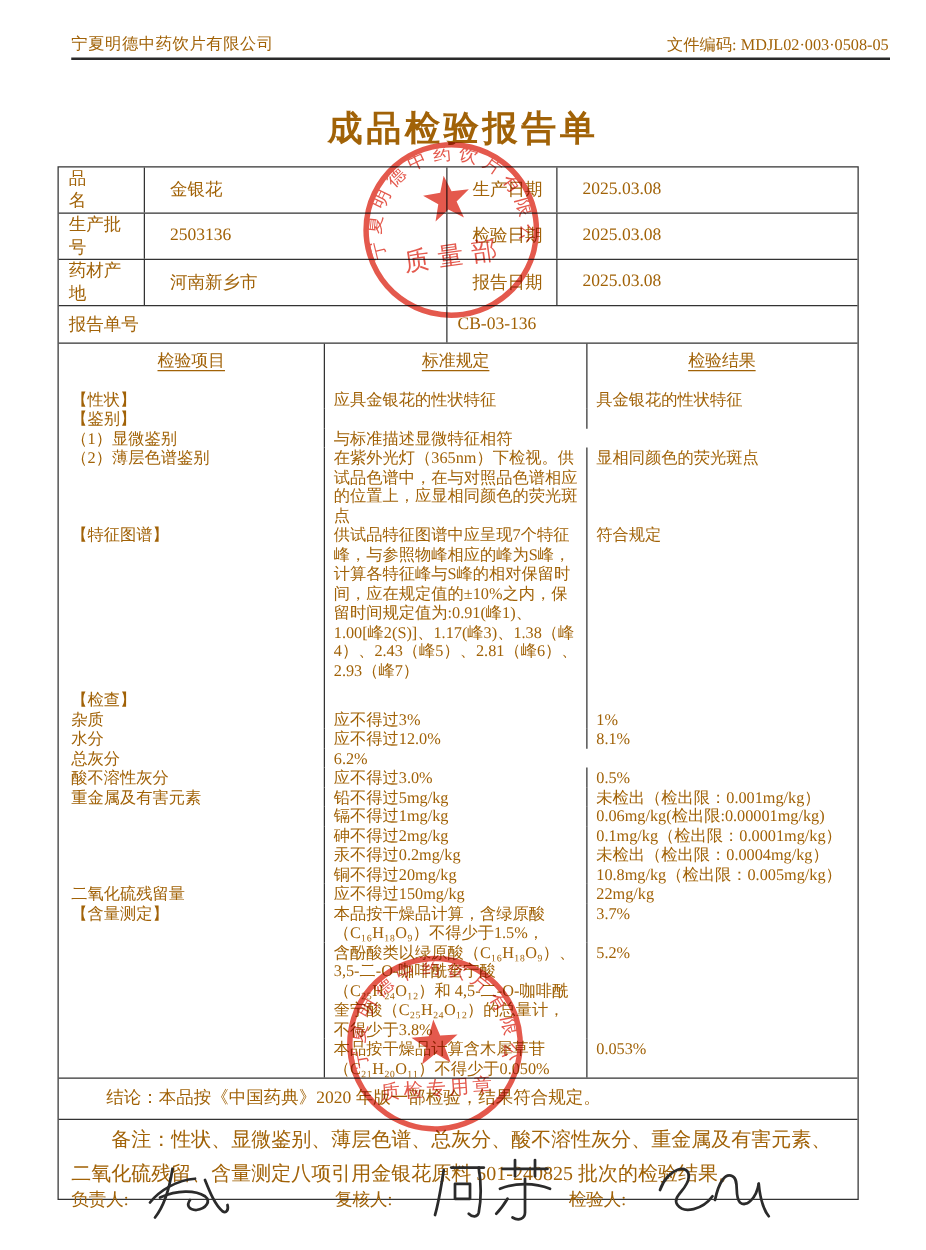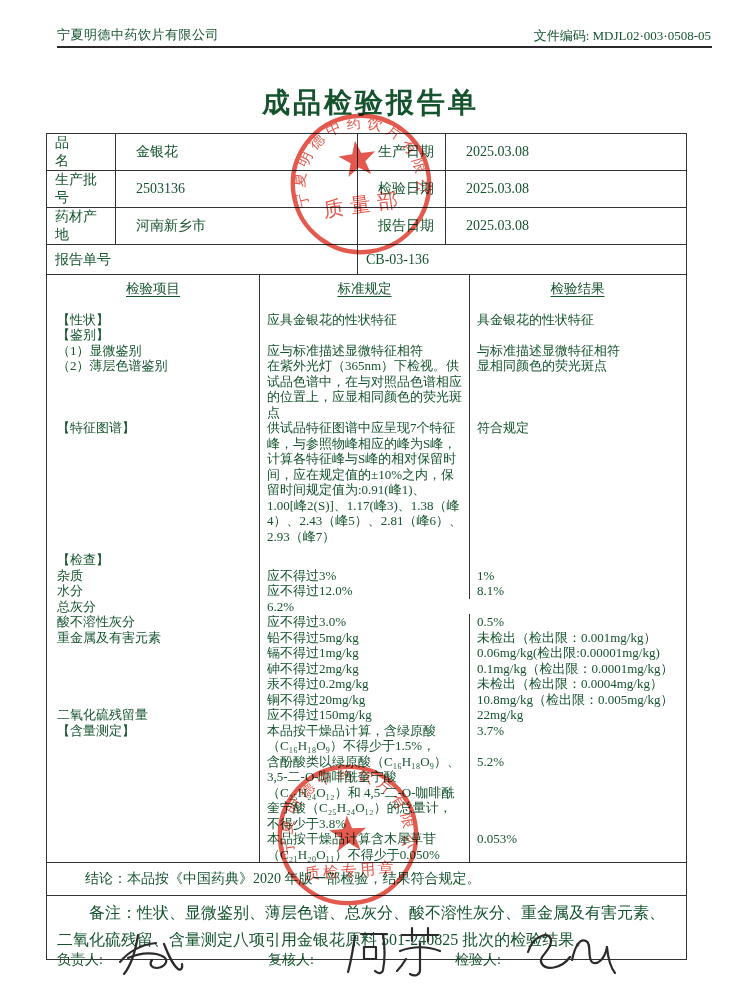--- a/index.html
+++ b/index.html
@@ -1,18 +1,18 @@
 <!DOCTYPE html>
 <html><head>
 <meta charset="utf-8">
 <style>
   html,body{margin:0;padding:0;background:#e8e8e8;}
   .page{
     position:relative;width:741px;height:1000px;margin:0 auto;background:#ffffff;
-    font-family:"Liberation Serif","DejaVu Serif",serif;color:#14532d;overflow:hidden;
+    font-family:"Liberation Serif","DejaVu Serif",serif;color:#a16207;overflow:hidden;
   }
   
   .co-name{position:absolute;left:57px;top:26px;font-size:13px;letter-spacing:.5px;}
   .doc-code{position:absolute;right:30px;top:27px;font-size:13px;}
   .head-rule{position:absolute;left:57px;right:29px;top:46px;border-top:2px solid #2a2a2a;}
   .title{position:absolute;left:0;right:0;top:84px;text-align:center;
          font-size:28px;font-weight:bold;letter-spacing:3px;}
   
   .tbl{position:absolute;left:46px;top:133px;width:641px;border:1.6px solid #333;box-sizing:border-box;}
   .irow{display:grid;grid-template-columns:68px 242px 88px 240px;border-bottom:1px solid #333;}
@@ -98,21 +98,20 @@
         <div>应具金银花的性状特征</div>
         <div>具金银花的性状特征</div>
       </div>
       <div class="mrow">
         <div class="c1">【鉴别】</div>
         <div></div>
         <div></div>
       </div>
       <div class="mrow">
         <div class="c1">（1）显微鉴别</div>
-        <div class="nowrapc">应与标准描述显微特征相符</div>
         <div>与标准描述显微特征相符</div>
       </div>
       <div class="mrow">
         <div class="c1">（2）薄层色谱鉴别</div>
         <div>在紫外光灯（365nm）下检视。供试品色谱中，在与对照品色谱相应的位置上，应显相同颜色的荧光斑点</div>
         <div>显相同颜色的荧光斑点</div>
       </div>
       <div class="mrow">
         <div class="c1">【特征图谱】</div>
         <div>供试品特征图谱中应呈现7个特征峰，与参照物峰相应的峰为S峰，计算各特征峰与S峰的相对保留时间，应在规定值的±10%之内，保留时间规定值为:0.91(峰1)、1.00[峰2(S)]、1.17(峰3)、1.38（峰4）、2.43（峰5）、2.81（峰6）、2.93（峰7）</div>

